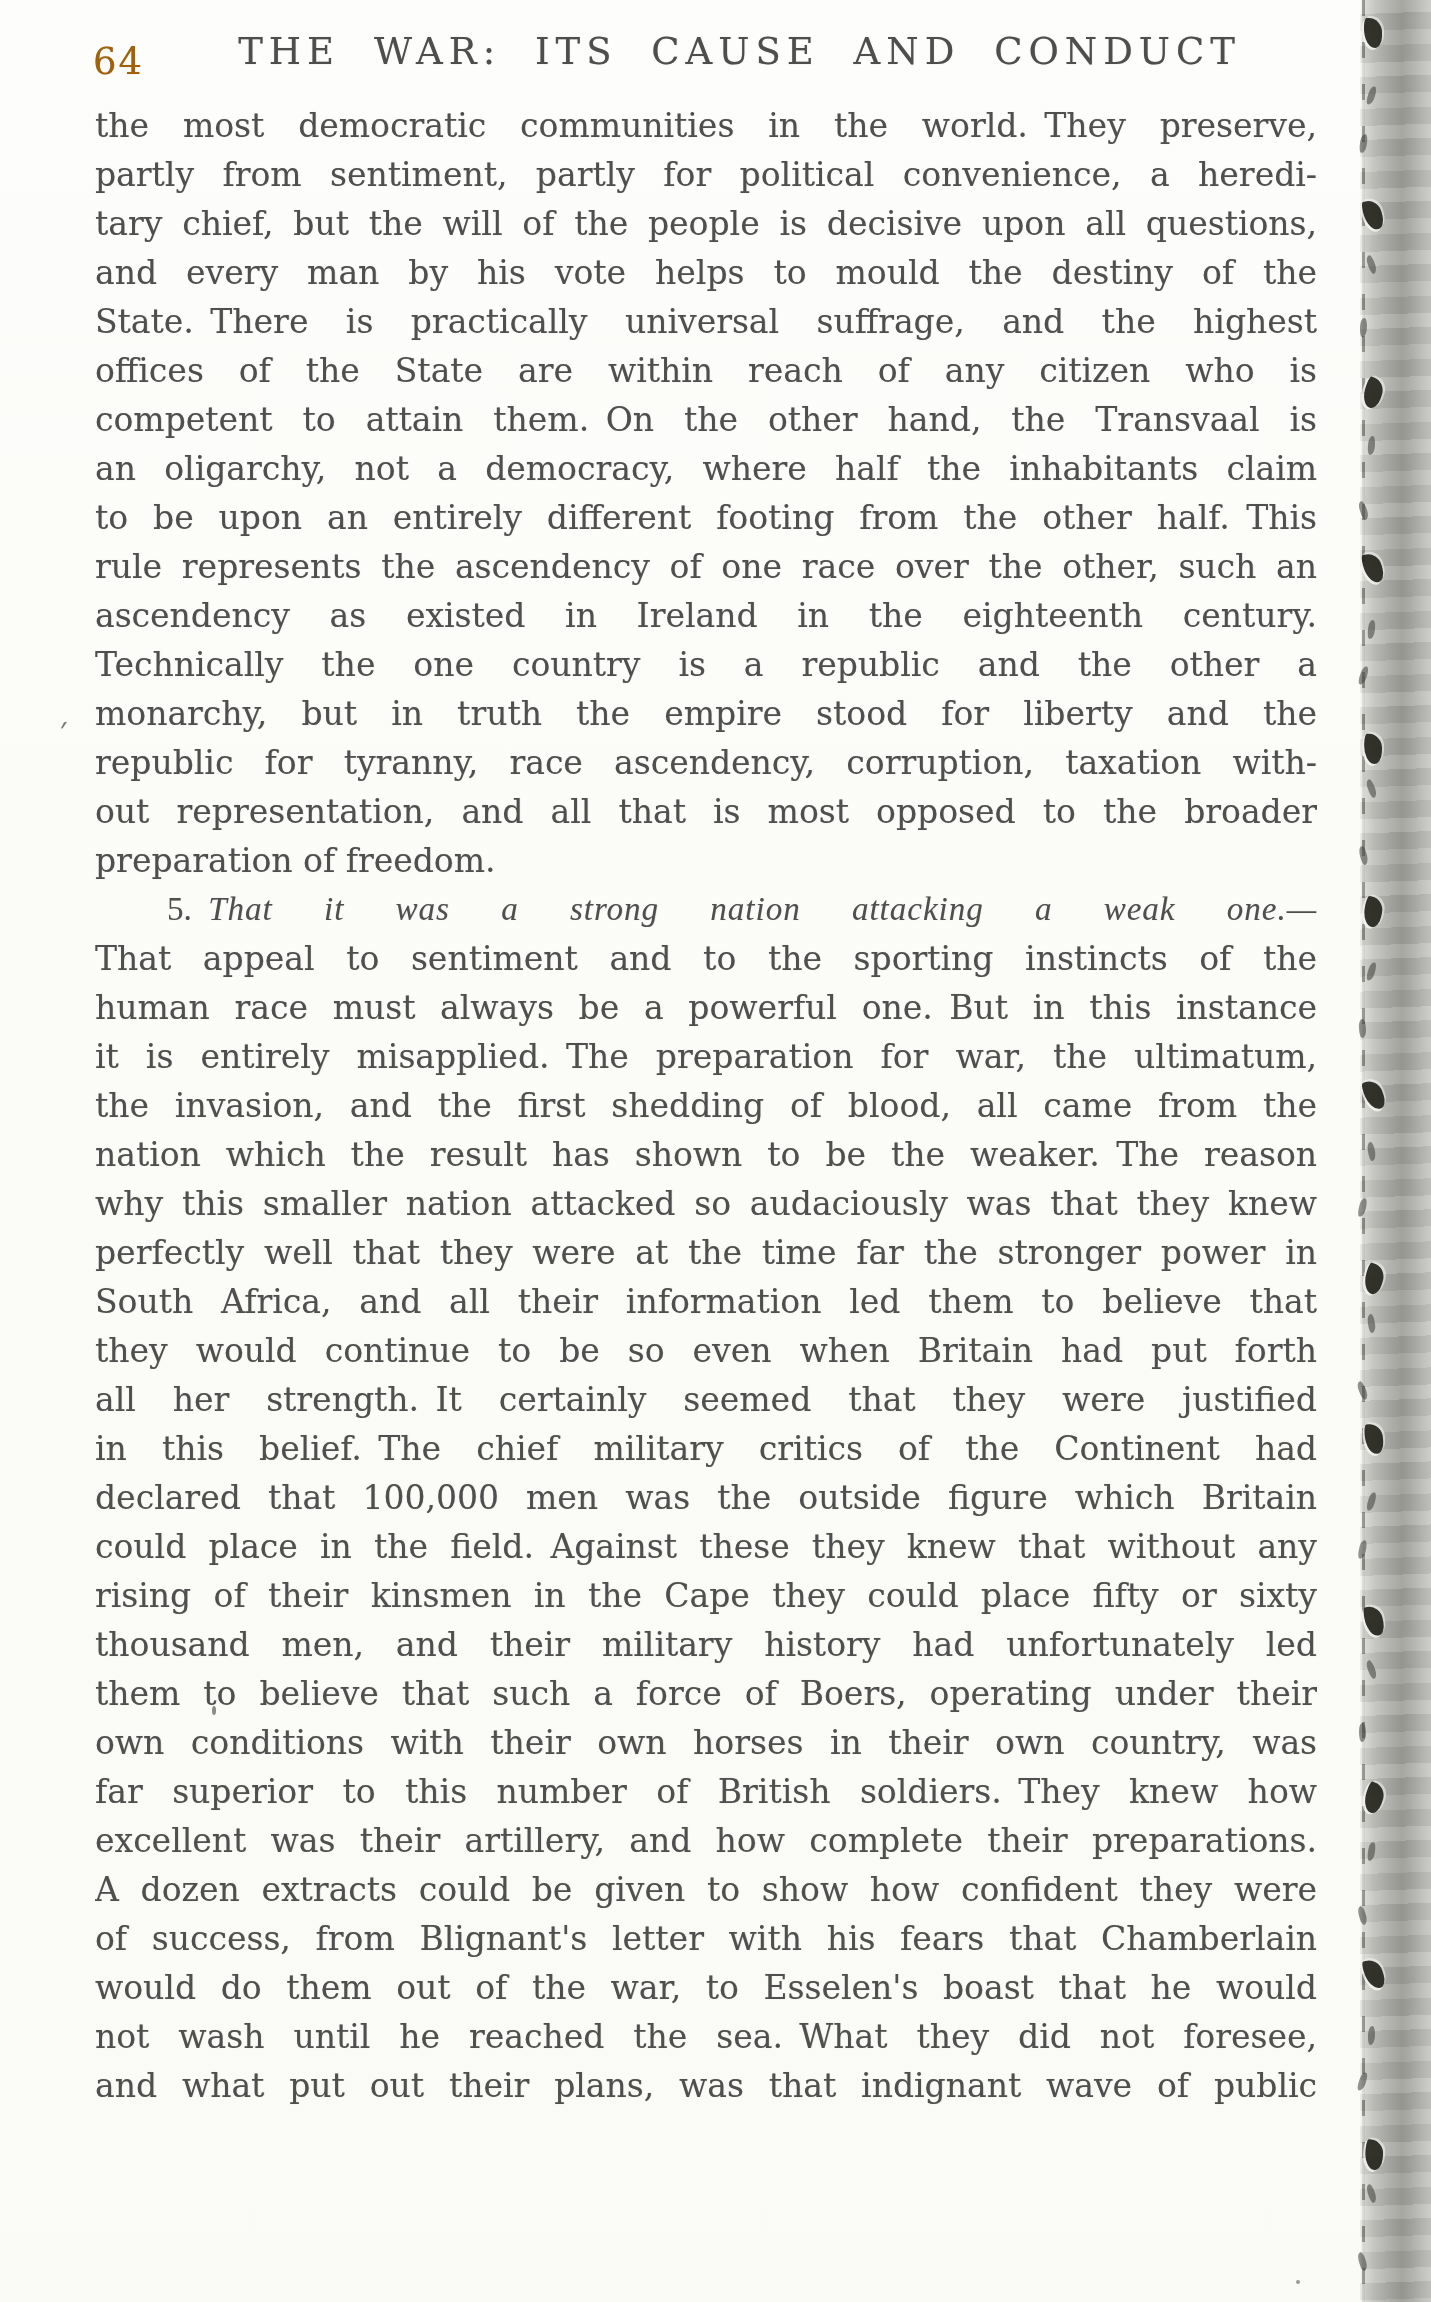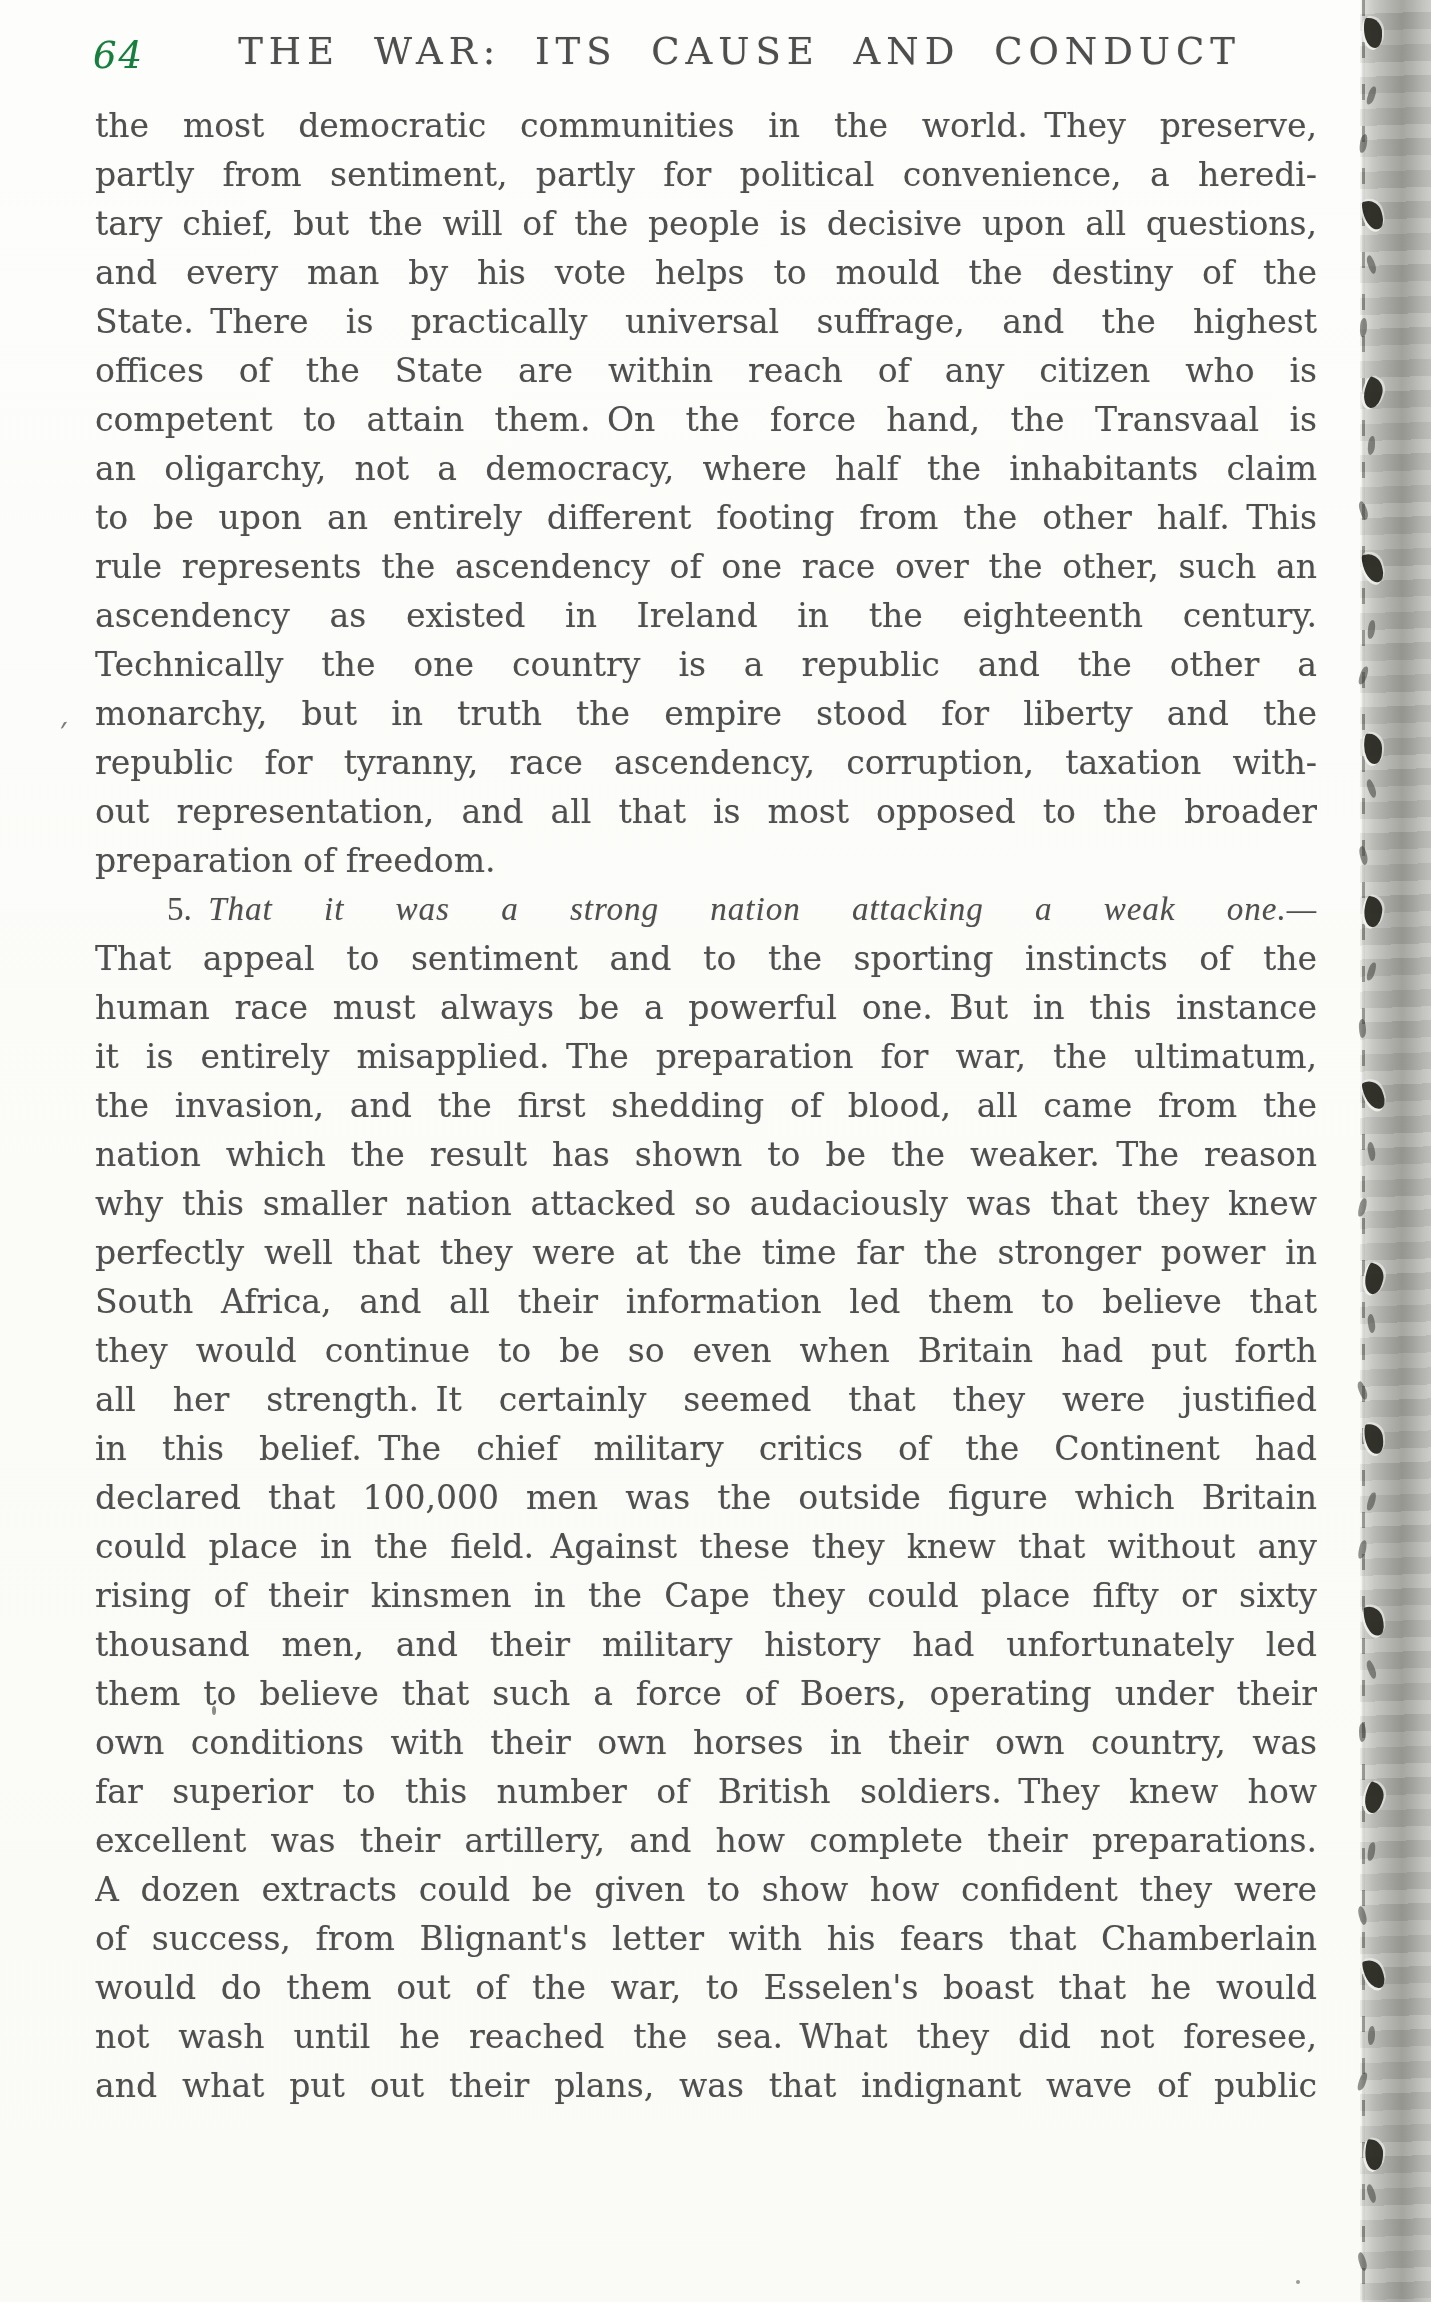--- a/index.html
+++ b/index.html
@@ -3,24 +3,23 @@
 <meta charset="utf-8">
 <style>
   html,body{margin:0;padding:0;}
   body{
     width:1431px;height:2302px;position:relative;overflow:hidden;
     background:linear-gradient(180deg,#fdfdfb 0%,#fbfbf8 55%,#fafaf6 100%);
     font-family:"DejaVu Serif","Liberation Serif",serif;
   }
   .page{position:absolute;inset:0;}
   .page-number{
-    position:absolute;left:93px;top:34px;
-    font-size:37px;color:#15803d;letter-spacing:2px;
+    position:absolute;left:93px;top:40px;
+    font-size:37px;color:#a16207;letter-spacing:2px;
     text-shadow:0 0 1px rgba(90,90,90,.4);
-    font-style:italic;
   }
   .running-title{
     position:absolute;left:81px;top:30px;width:1160px;
     text-align:right;font-size:37px;color:#4e4e4e;
     letter-spacing:6px;word-spacing:16px;
     text-shadow:0 0 1px rgba(90,90,90,.4);
   }
   .text-block{
     position:absolute;left:95px;top:101px;width:1222px;
     font-size:33px;color:#4f4f4f;
@@ -72,21 +71,21 @@
   <div class="page-number">64</div>
   <div class="running-title">THE WAR: ITS CAUSE AND CONDUCT</div>
 
   <div class="text-block">
       <div class="line">the most democratic communities in the world. They preserve,</div>
       <div class="line">partly from sentiment, partly for political convenience, a heredi-</div>
       <div class="line">tary chief, but the will of the people is decisive upon all questions,</div>
       <div class="line">and every man by his vote helps to mould the destiny of the</div>
       <div class="line">State. There is practically universal suffrage, and the highest</div>
       <div class="line">offices of the State are within reach of any citizen who is</div>
-      <div class="line">competent to attain them. On the force hand, the Transvaal is</div>
+      <div class="line">competent to attain them. On the other hand, the Transvaal is</div>
       <div class="line">an oligarchy, not a democracy, where half the inhabitants claim</div>
       <div class="line">to be upon an entirely different footing from the other half. This</div>
       <div class="line">rule represents the ascendency of one race over the other, such an</div>
       <div class="line">ascendency as existed in Ireland in the eighteenth century.</div>
       <div class="line">Technically the one country is a republic and the other a</div>
       <div class="line">monarchy, but in truth the empire stood for liberty and the</div>
       <div class="line">republic for tyranny, race ascendency, corruption, taxation with-</div>
       <div class="line">out representation, and all that is most opposed to the broader</div>
       <div class="line end">preparation of freedom.</div>
       <div class="line indent"><span>5. </span><span class="it">That it was a strong nation attacking a weak one.—</span></div>

